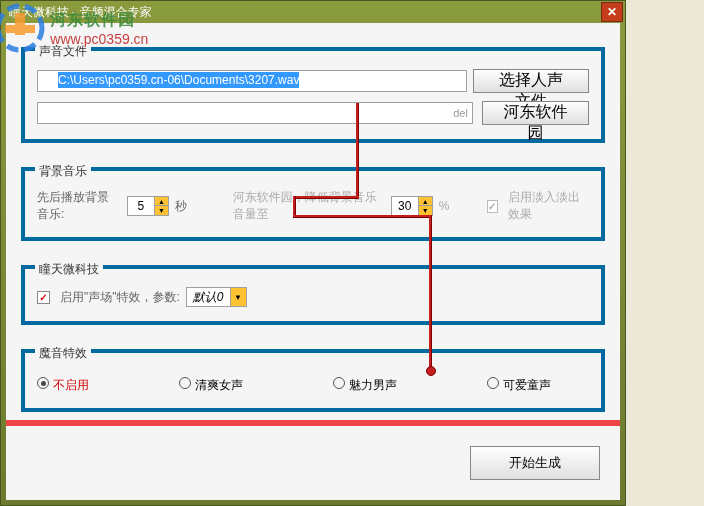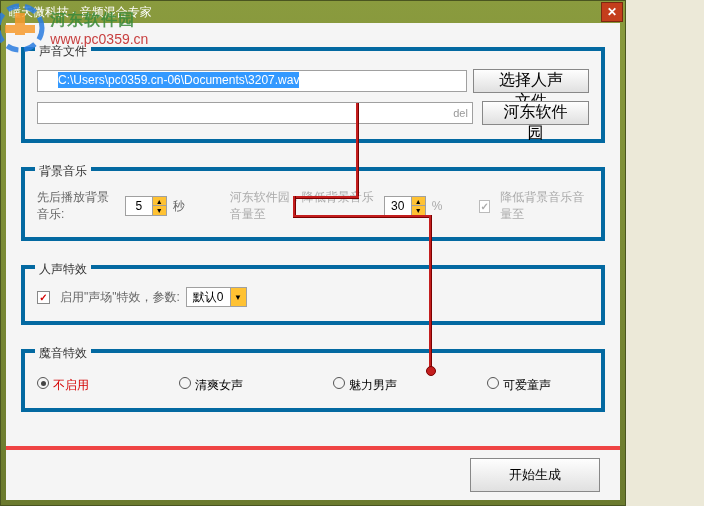--- a/index.html
+++ b/index.html
@@ -24,29 +24,29 @@
 .spinner input { border: none; width: 26px; text-align: center; font-size: 12px; outline: none; }
 .spinner .arrows { display: flex; flex-direction: column; width: 14px; }
 .spinner .arrow { height: 9px; background: #ffc233; border-left: 1px solid #a0a0a0; display: flex; align-items: center; justify-content: center; font-size: 7px; line-height: 1; cursor: pointer; }
 .spinner .arrow:first-child { border-bottom: 1px solid #a0a0a0; }
 .label-txt { color: #666; }
 .label-txt.disabled { color: #aaa; }
 .checkbox { width: 13px; height: 13px; border: 1px solid #888; background: #fff; display: inline-flex; align-items: center; justify-content: center; font-size: 10px; margin-right: 4px; }
 .checkbox.checked::after { content: "✓"; color: #d40000; font-weight: bold; }
 .checkbox.disabled { border-color: #bbb; }
 .checkbox.disabled.checked::after { color: #aaa; }
-.select { display: inline-flex; height: 20px; border: 1px solid #a0a0a0; background: #fff; align-items: center; }
+.select { display: inline-flex; height: 20px; border: 1px solid #a0a0a0; background: #fff; align-items: center; font-style: italic; }
 .select span { padding: 0 6px; font-size: 12px; }
 .select .drop { width: 16px; height: 100%; background: #ffc233; border-left: 1px solid #a0a0a0; display: flex; align-items: center; justify-content: center; font-size: 8px; cursor: pointer; }
 .radio-row { display: flex; gap: 90px; margin-top: 6px; }
 .radio-item { display: flex; align-items: flex-start; gap: 4px; }
 .radio { width: 12px; height: 12px; border: 1px solid #555; border-radius: 50%; display: inline-flex; align-items: center; justify-content: center; }
 .radio.selected::after { content: ""; width: 5px; height: 5px; background: #444; border-radius: 50%; }
 .radio-item.sel span { color: #d40000; }
-.bottom-bar { position: absolute; bottom: 0; left: 0; right: 0; border-top: 4px solid #ef4444; padding: 8px 20px; display: flex; justify-content: flex-end; }
+.bottom-bar { position: absolute; bottom: 0; left: 0; right: 0; border-top: 6px solid #ef4444; padding: 20px 20px; display: flex; justify-content: flex-end; }
 .watermark { position: absolute; top: 0px; left: -8px; pointer-events: none; opacity: 0.85; z-index: 10; }
 .wm-icon { width: 54px; height: 54px; display: inline-block; vertical-align: middle; }
 .wm-text { display: inline-block; vertical-align: middle; }
 .wm-cn { font-size: 16px; color: #3a8a3a; font-weight: bold; letter-spacing: 1px; }
 .wm-url { font-size: 14px; color: #c02020; font-family: Arial; }
 .annotation { position: absolute; pointer-events: none; z-index: 5; }
 .ann-line-v1 { left: 350px; top: 80px; width: 3px; height: 95px; background: #c41e1e; border-right: 1px solid #7a0000; }
 .ann-line-h { left: 287px; top: 173px; width: 66px; height: 3px; background: #c41e1e; border-bottom: 1px solid #7a0000; }
 .ann-line-v2 { left: 287px; top: 173px; width: 3px; height: 21px; background: #c41e1e; border-right: 1px solid #7a0000; }
 .ann-line-h2 { left: 287px; top: 192px; width: 139px; height: 3px; background: #c41e1e; border-bottom: 1px solid #7a0000; }
@@ -108,26 +108,26 @@
         <div class="spinner">
           <input value="30" style="">
           <div class="arrows">
               <div class="arrow">▲</div>
               <div class="arrow">▼</div>
             </div>
         </div>
         <span class="label-txt disabled">%</span>
         <span style="width:30px"></span>
         <span class="checkbox disabled checked"></span>
-        <span class="label-txt disabled">降低背景音乐音量至</span>
+        <span class="label-txt disabled">启用淡入淡出效果</span>
       </div>
     </div>
 
     <div class="fieldset">
-      <div class="legend">人声特效</div>
+      <div class="legend">瞳天微科技</div>
       <div class="row">
         <span class="checkbox checked"></span>
         <span class="label-txt">启用"声场"特效，参数:</span>
         <div class="select">
           <span>默认0</span>
           <div class="drop">▼</div>
         </div>
       </div>
     </div>
 

